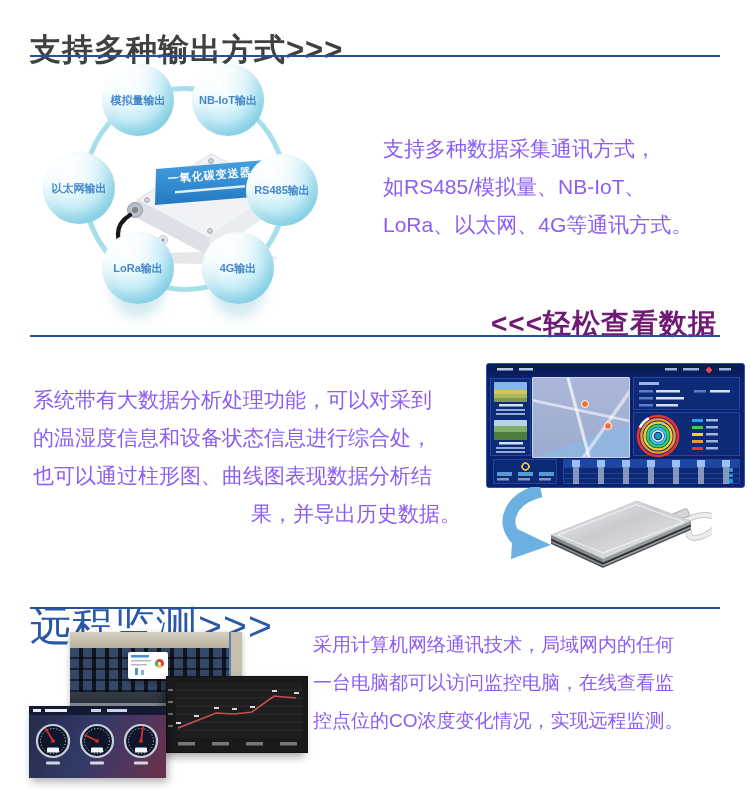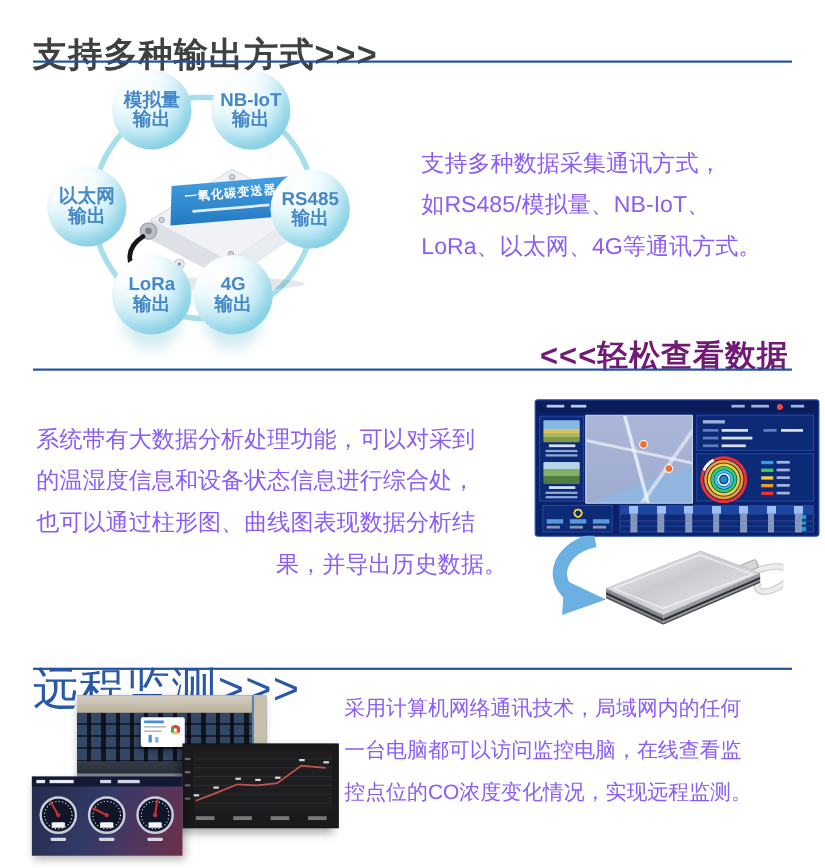--- a/index.html
+++ b/index.html
@@ -19,26 +19,26 @@
   #para2{left:33px;top:381px;width:428px;}
   #para2 .last{text-align:right;}
   #para3{left:313px;top:626px;width:436px;font-size:19px;}
   
   #bubble-diagram{position:absolute;left:40px;top:62px;width:310px;height:268px;}
   .ring{position:absolute;left:42px;top:24px;width:196px;height:196px;border:5px solid #a6dfe9;border-radius:50%;}
   .bubble{
     position:absolute;width:72px;height:72px;border-radius:50%;
     background:radial-gradient(circle at 35% 26%,#ffffff 0%,#eefafd 28%,#c9edf7 52%,#a8e0ef 74%,#8fd4e6 100%);
     box-shadow:inset -5px -7px 12px rgba(110,195,220,.55),inset 5px 7px 10px rgba(255,255,255,.95);
-    display:flex;flex-direction:column;align-items:center;justify-content:center;
-    color:#4488c8;font-weight:bold;font-size:17px;line-height:18px;text-align:center;
+    display:flex;flex-direction:row;align-items:center;justify-content:center;
+    color:#4488c8;font-weight:bold;font-size:11px;line-height:18px;text-align:center;
   }
   .bubble.refl{box-shadow:inset -5px -7px 12px rgba(110,195,220,.55),inset 5px 7px 10px rgba(255,255,255,.95),0 24px 12px -10px rgba(160,210,225,.45);}
   .b1{left:62px;top:2px}.b2{left:152px;top:2px}.b3{left:3px;top:90px}
-  .b4{left:206px;top:92px}.b5{left:62px;top:170px}.b6{left:136px;top:170px}
+  .b4{left:206px;top:92px}.b5{left:62px;top:170px}.b6{left:162px;top:170px}
   #device-svg{position:absolute;left:75px;top:66px;width:175px;height:140px;}
   
   #dashboard{position:absolute;left:486px;top:363px;width:257px;height:123px;background:#0c2168;border:1px solid #2a52c0;border-radius:3px;overflow:hidden;}
   #dashboard .db-top{position:absolute;left:0;top:0;right:0;height:11px;background-color:#0a1c5a;background-repeat:no-repeat;background-image:
     linear-gradient(#b9c9e8,#b9c9e8),linear-gradient(#b9c9e8,#b9c9e8),
     linear-gradient(#9fb4de,#9fb4de),linear-gradient(#9fb4de,#9fb4de),
     radial-gradient(circle,#e84848 45%,rgba(0,0,0,0) 50%),linear-gradient(#9fb4de,#9fb4de);
     background-position:10px 4px,32px 4px,178px 4px,196px 4px,218px 2px,232px 4px;
     background-size:16px 2.5px,14px 2.5px,12px 2.5px,16px 2.5px,8px 8px,12px 2.5px;}
   #dashboard .db-cards{position:absolute;left:3px;top:14px;width:41px;height:78px;background:#0d2a76;border:1px solid #1d46a6;box-sizing:border-box;}

